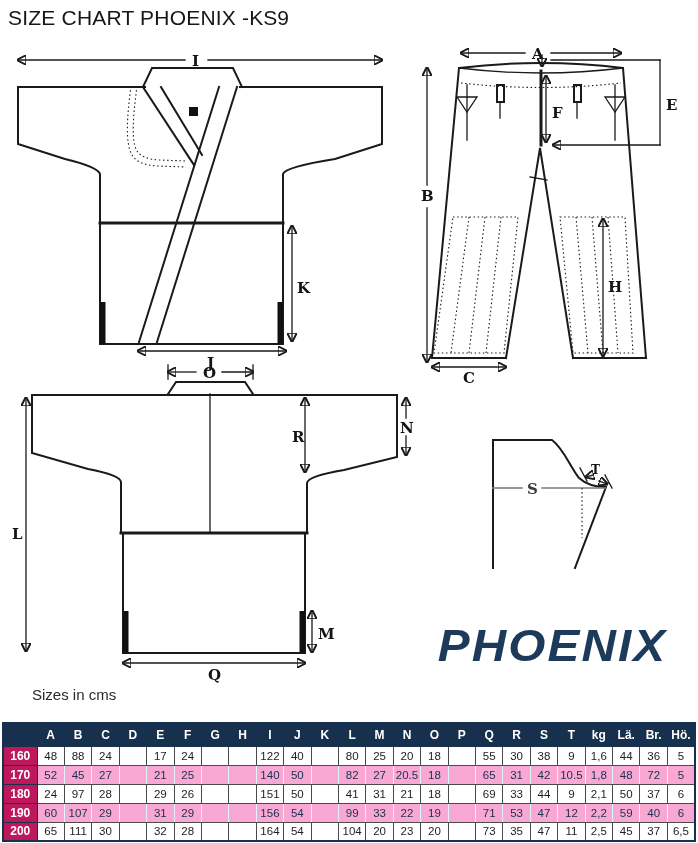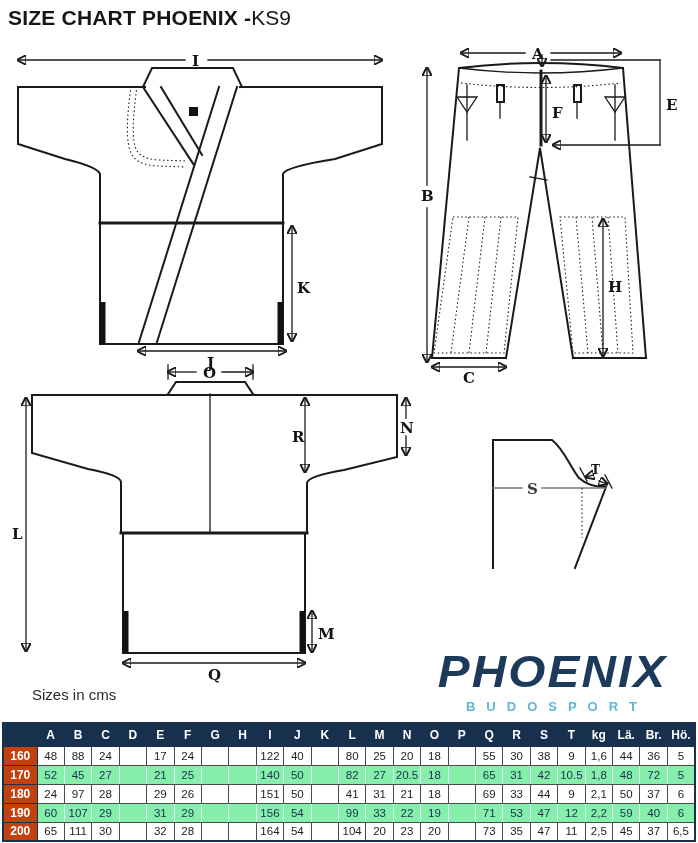--- a/index.html
+++ b/index.html
@@ -5,21 +5,21 @@
   * { margin:0; padding:0; box-sizing:border-box; }
   html,body { background:#fff; }
   body {
     width:698px; height:843px; position:relative; overflow:hidden;
     font-family:"Liberation Sans", sans-serif;
   }
   .abs { position:absolute; }
 
   
   .title { left:8px; top:6px; font-size:21px; color:#161616; white-space:nowrap; }
-  .title .main { font-weight:bold; letter-spacing:0.2px;margin-top:33px; }
+  .title .main { font-weight:normal; letter-spacing:0.2px;margin-top:33px; }
   .title .model { font-weight:normal; }
 
   
   svg.diagram { position:absolute; overflow:visible; }
   svg.diagram path, svg.diagram line, svg.diagram rect.outline {
     stroke:#1a1a1a; fill:none; stroke-width:2; stroke-linecap:square;
   }
   svg.diagram .thin  { stroke-width:1.3; }
   svg.diagram .thick { stroke-width:3; }
   svg.diagram .dim   { stroke-width:1.3; }
@@ -29,21 +29,21 @@
   svg.diagram text {
     font-family:"DejaVu Serif", serif; font-weight:bold; font-size:15px;
     fill:#141414; stroke:none;
   }
   svg.diagram text.small { font-size:12px; }
 
   
   .sizes-note { left:32px; top:686px; font-size:15px; color:#2a2a2a; }
 
   
-  .logo { left:410px; top:649px; width:285px; text-align:center; }
+  .logo { left:410px; top:623px; width:285px; text-align:center; }
   .logo .brand {
     font-weight:bold; font-style:italic; font-size:45px; line-height:1;
     letter-spacing:2px; color:#1d3a5a; white-space:nowrap;
     transform:scaleX(1.06); transform-origin:center;
   }
   .logo .sub {
     margin-top:5px; font-size:13px; font-weight:bold;
     letter-spacing:11px; padding-left:9px; color:#5cb8d8;
   }
 
@@ -55,28 +55,28 @@
   }
   table.size-table th, table.size-table td {
     text-align:center; vertical-align:middle; padding:0;
     font-size:11.5px; height:19px; overflow:hidden; white-space:nowrap;
   }
   table.size-table thead th {
     background:#16304e; color:#ffffff; font-weight:bold;
     height:23px; border:1px solid #16304e; font-size:12px;
   }
   table.size-table tbody th {
-    background:#c2410c; color:#ffffff; font-weight:bold;
+    background:#be185d; color:#ffffff; font-weight:bold;
     border:1px solid #16304e; font-size:12px;
   }
   table.size-table tbody td {
     background:#ffffff; color:#1d1d1d; border:1px solid #4a4a4a;
   }
   table.size-table tr.hl td {
-    background:#86efac; color:#16304e;
+    background:#f9a8d4; color:#16304e;
     border-left-color:#dff4fc; border-right-color:#dff4fc;
   }
   table.size-table th.corner { width:34px; }
 </style>
 </head>
 <body>
 
 <div class="abs title">
   <span class="main">SIZE CHART PHOENIX -</span><span class="model">KS9</span>
 </div>
@@ -230,21 +230,20 @@
   <line class="thin" x1="125" y1="50" x2="132" y2="63"></line>
   <line class="thin" x1="113" y1="50" x2="106" y2="52" marker-end="url(#ah)"></line>
   <line class="thin" x1="119" y1="56" x2="127" y2="59" marker-end="url(#ah)"></line>
   <text class="small" x="111" y="49">T</text>
 </svg>
 
 <div class="abs sizes-note">Sizes in cms</div>
 
 <div class="abs logo">
   <div class="brand">PHOENIX</div>
-  <div class="sub">BUDOSPORT</div>
 </div>
 
 <table class="size-table">
   <thead>
     <tr>
         <th class="corner"></th>
         <th>A</th>
         <th>B</th>
         <th>C</th>
         <th>D</th>

